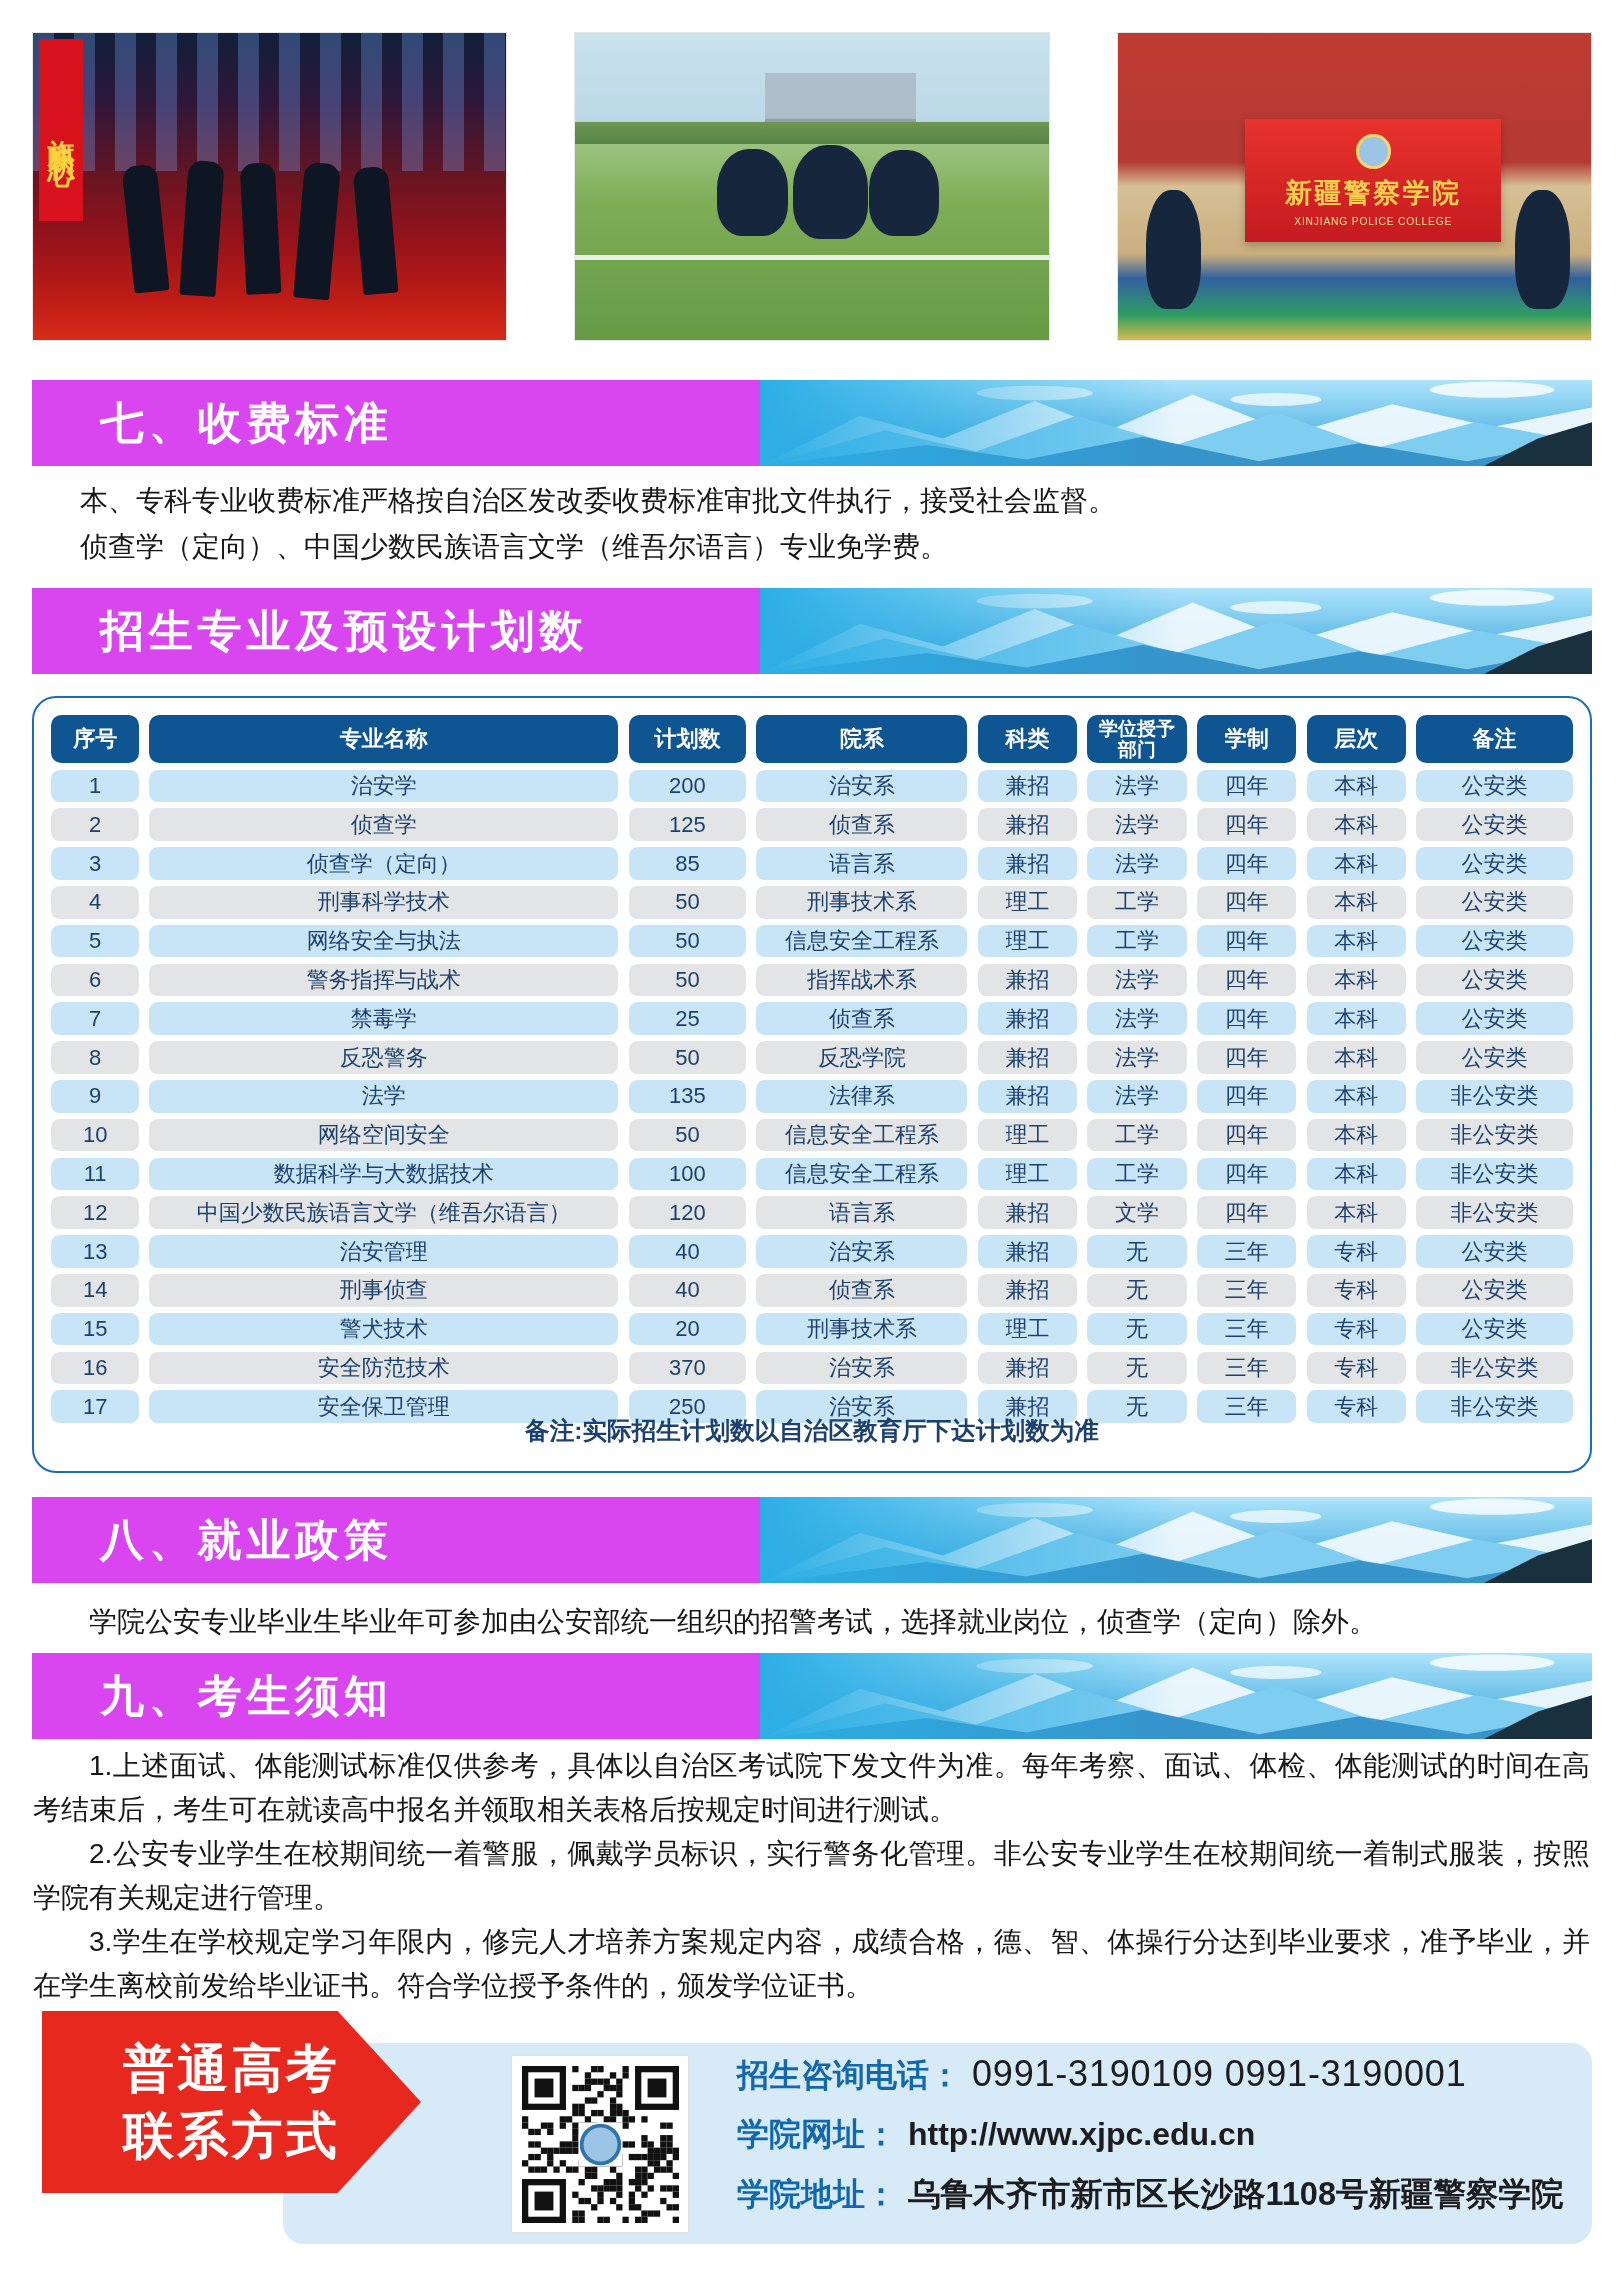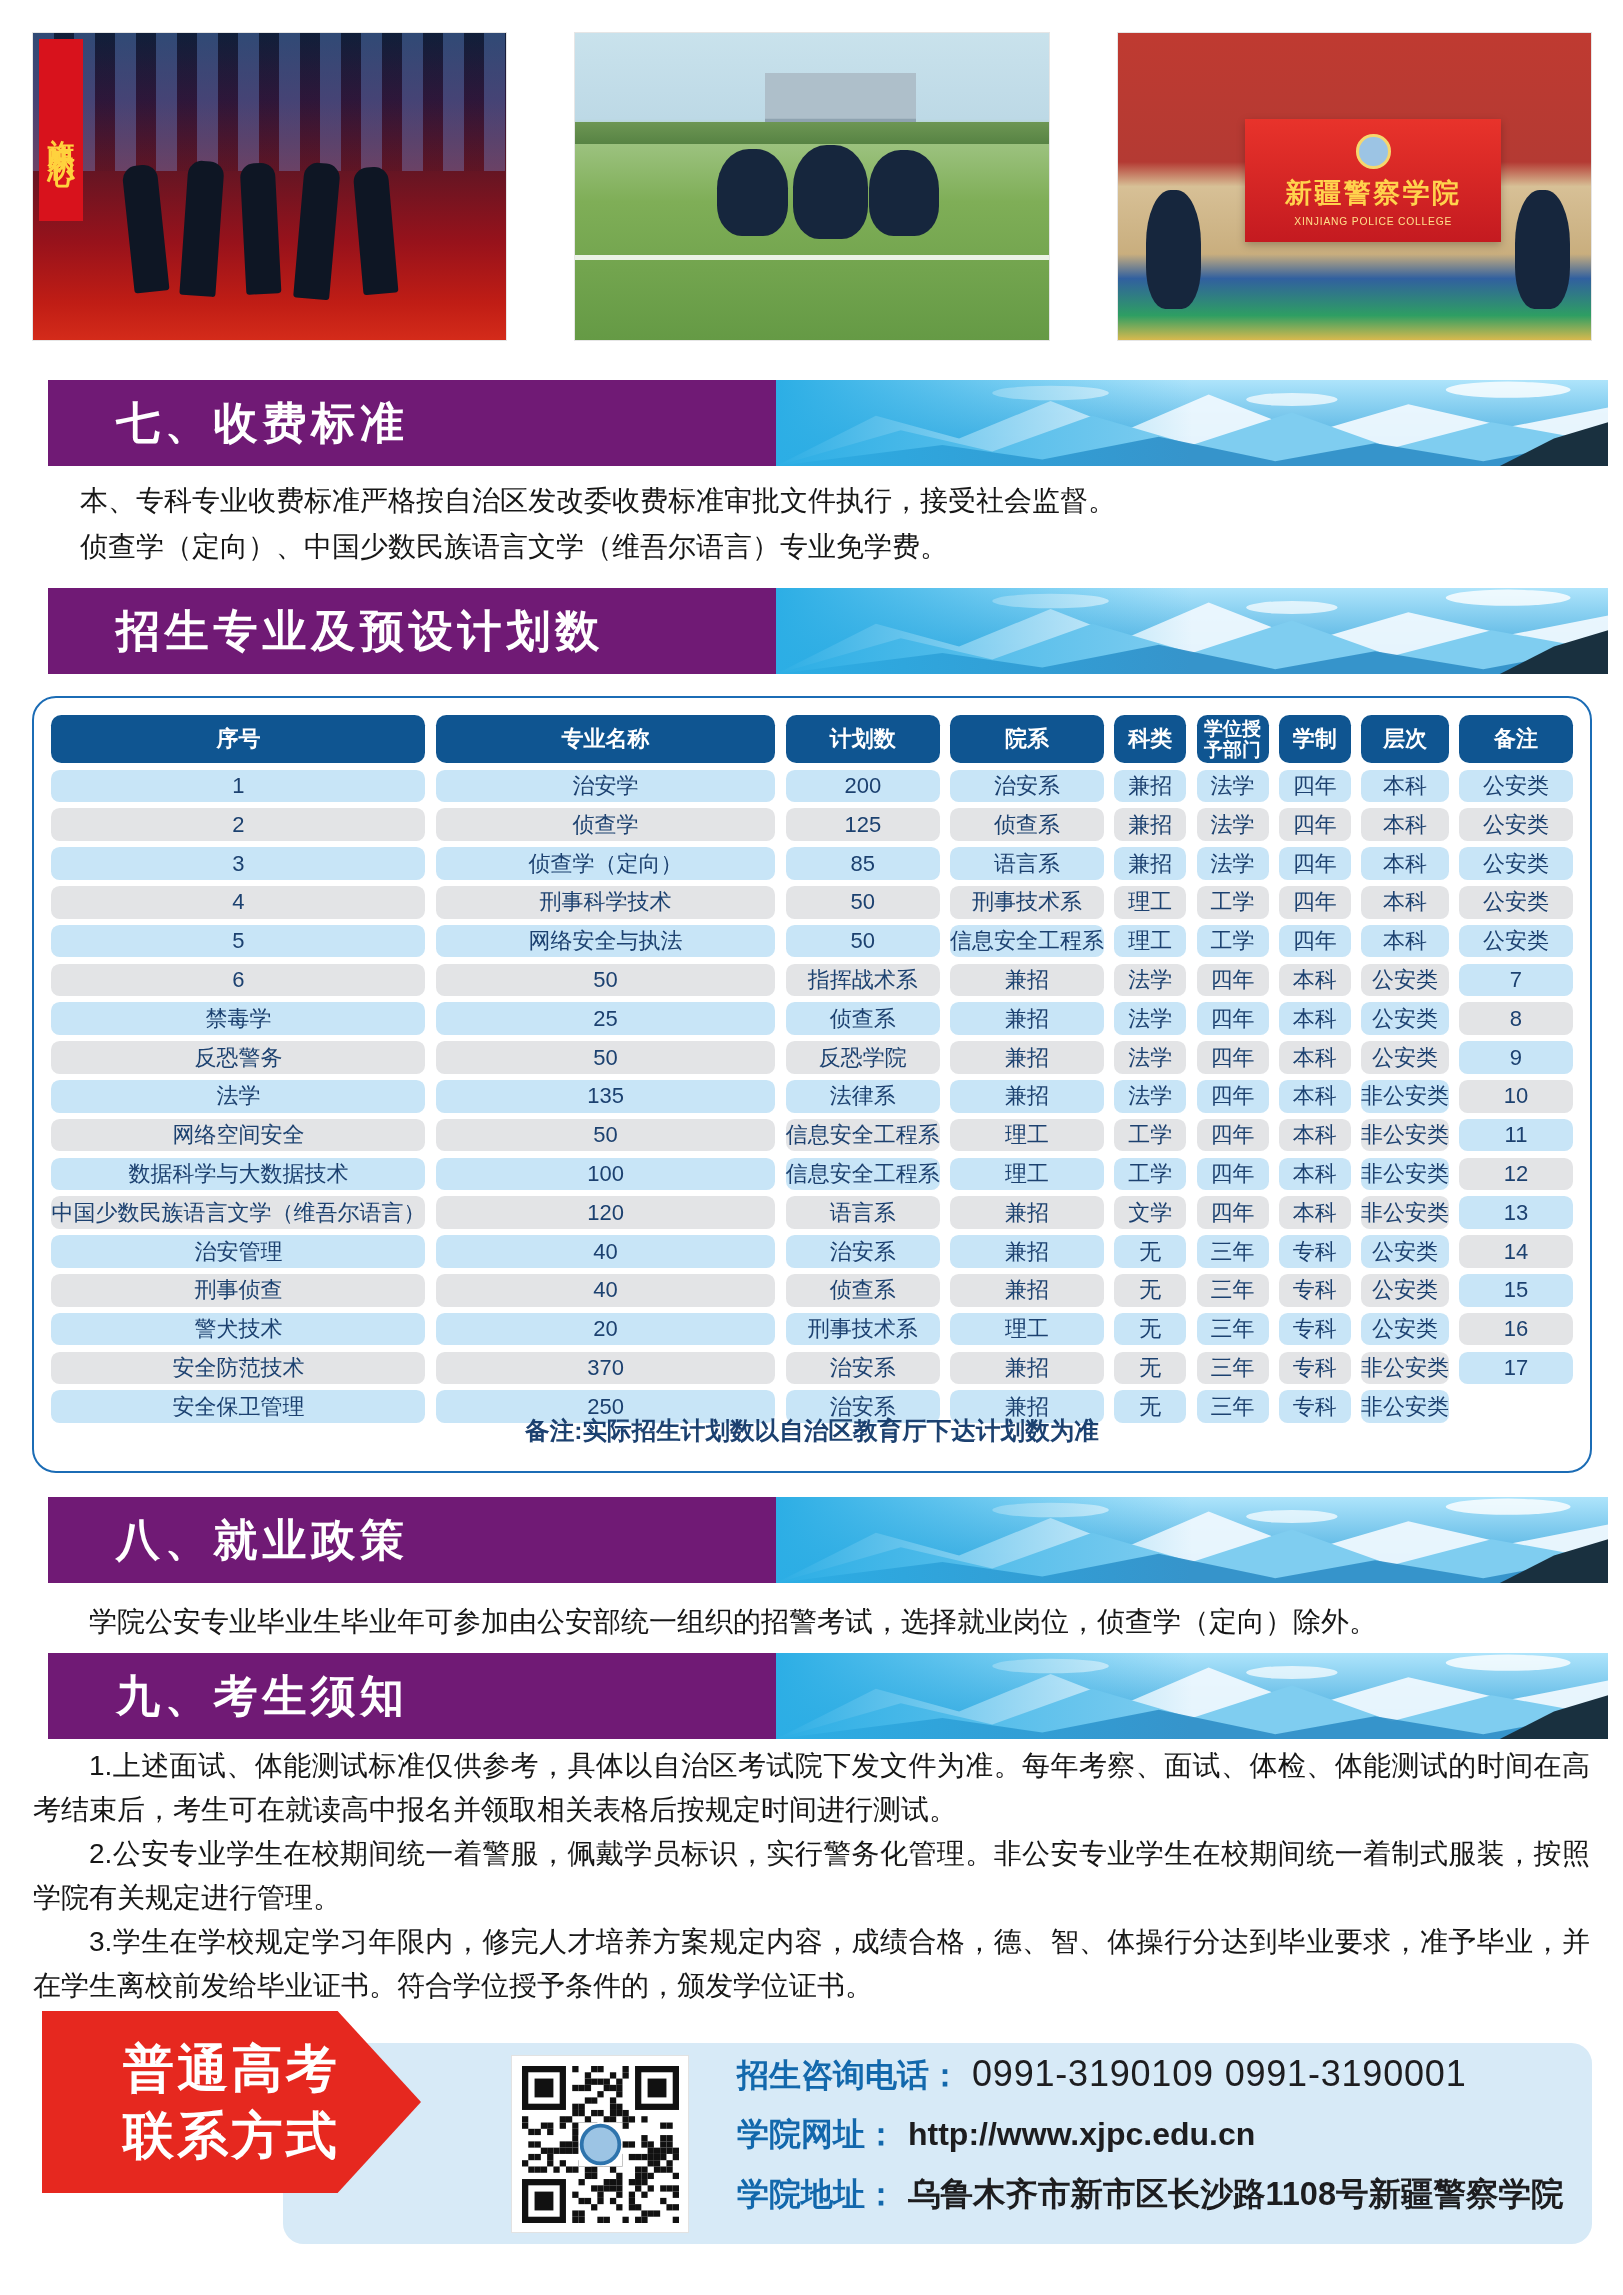--- a/index.html
+++ b/index.html
@@ -23,21 +23,21 @@
   .blob{position:absolute;background:#16263d;border-radius:45% 45% 35% 35%;}
   .photo3{background:linear-gradient(180deg,#bf3a31 0%,#b43a33 42%,#d7c096 50%,#c9ae7e 72%,#31609f 80%,#2e9e63 92%,#d8b94e 100%);}
   .flag{position:absolute;left:27%;top:28%;width:54%;height:40%;
       background:linear-gradient(180deg,#e8332b,#c41a20);display:flex;flex-direction:column;
       align-items:center;justify-content:center;box-shadow:0 3.2px 8px rgba(0,0,0,.25);}
   .flag-emblem{width:28.5px;height:28.5px;border-radius:50%;background:#9cc4e4;border:3.2px solid #f5d76e;margin-bottom:6.3px;}
   .flag-title{font-size:27px;font-weight:bold;color:#ffd34d;letter-spacing:2.4px;}
   .flag-sub{font-size:10.3px;color:#ffe08a;margin-top:4.8px;letter-spacing:0.8px;}
 
   
-  .banner{position:absolute;left:48px;width:1560px;height:86px;background:#701a75;}
+  .banner{position:absolute;left:32px;width:1560px;height:86px;background:#d946ef;}
   .banner-title{position:absolute;left:68px;top:50%;transform:translateY(-50%);
       color:#ffffff;font-weight:bold;font-size:44px;letter-spacing:4.8px;white-space:nowrap;}
   .banner-art{position:absolute;right:0;top:0;height:100%;width:832px;}
   .b1{top:380px;} .b2{top:588px;} .b3{top:1497px;} .b4{top:1653px;}
 
   
   .fees-line{position:absolute;left:80px;width:1500px;margin:0;font-size:28px;color:#171717;}
   .fees-1{top:482px;} .fees-2{top:528px;}
   .employ-line{position:absolute;left:33px;top:1603px;width:1557px;margin:0;
       font-size:28px;color:#171717;text-indent:2em;}
@@ -213,20 +213,21 @@
         <div class="td alt0">5</div>
         <div class="td alt0">网络安全与执法</div>
         <div class="td alt0">50</div>
         <div class="td alt0">信息安全工程系</div>
         <div class="td alt0">理工</div>
         <div class="td alt0">工学</div>
         <div class="td alt0">四年</div>
         <div class="td alt0">本科</div>
         <div class="td alt0">公安类</div>
         <div class="td alt1">6</div>
+        <div class="td alt1">警务指挥与战术</div>
         <div class="td alt1">50</div>
         <div class="td alt1">指挥战术系</div>
         <div class="td alt1">兼招</div>
         <div class="td alt1">法学</div>
         <div class="td alt1">四年</div>
         <div class="td alt1">本科</div>
         <div class="td alt1">公安类</div>
         <div class="td alt0">7</div>
         <div class="td alt0">禁毒学</div>
         <div class="td alt0">25</div>

